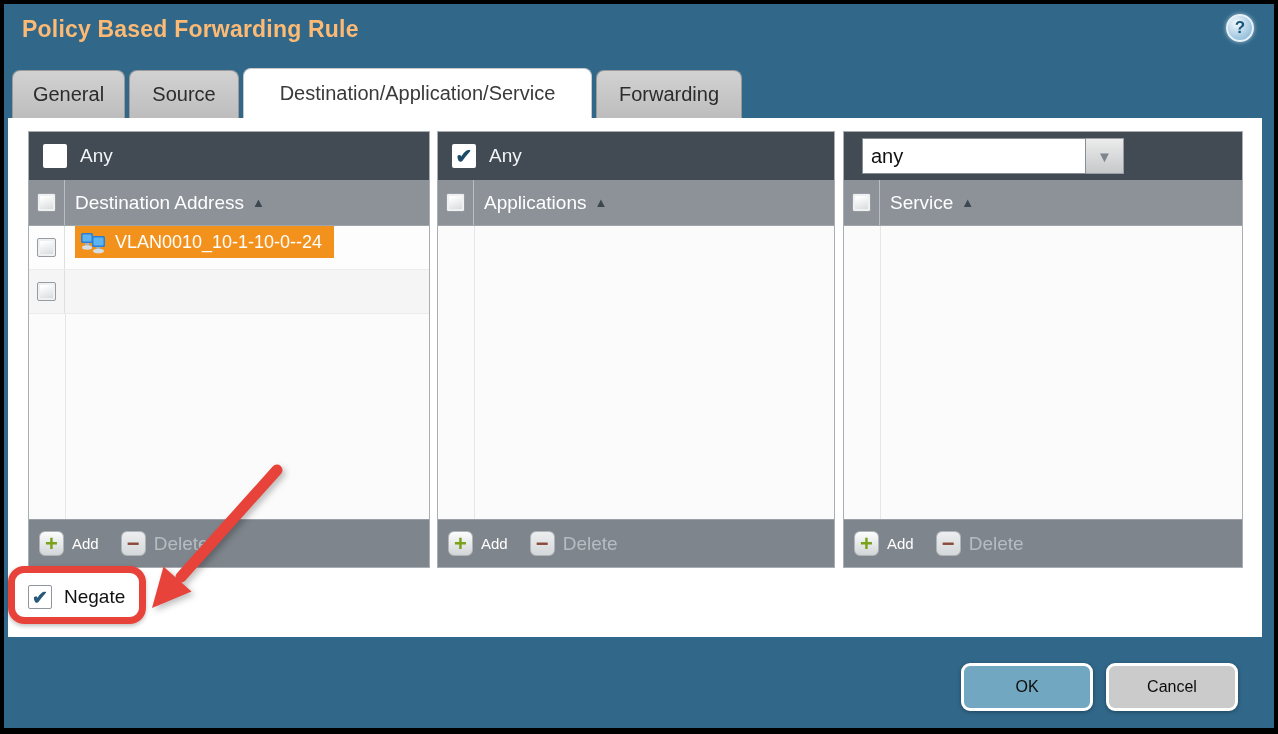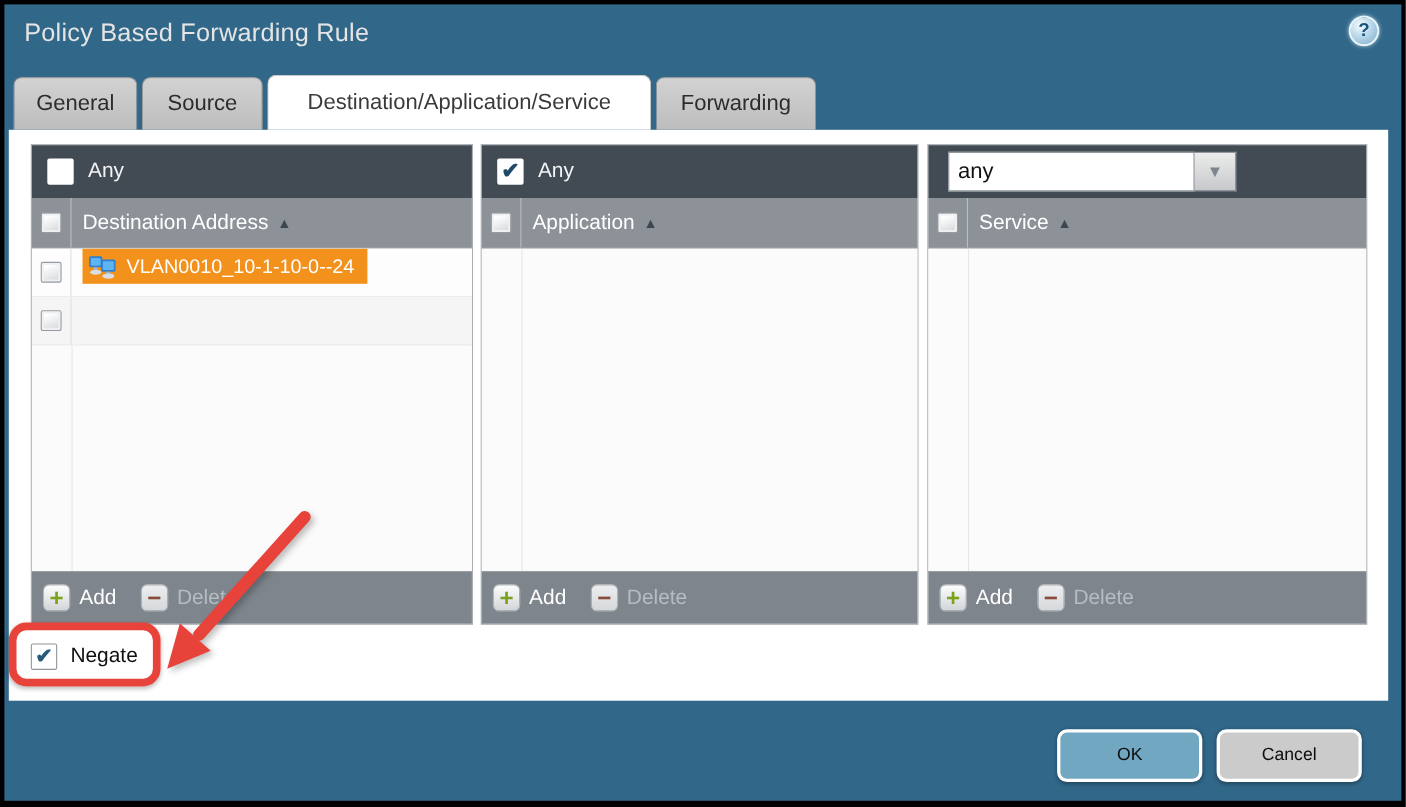--- a/index.html
+++ b/index.html
@@ -1,21 +1,21 @@
 <!DOCTYPE html>
 <html><head>
 <meta charset="utf-8">
 <style>
   * { margin:0; padding:0; box-sizing:border-box; }
   html,body { width:1278px; height:734px; }
   body { font-family:"Liberation Sans", sans-serif; background:#000; position:relative; overflow:hidden; }
 
   .dialog { position:absolute; left:4px; top:4px; width:1270px; height:724px; background:#31688A; }
 
-  .title { position:absolute; left:18px; top:12px; font-size:23px; color:#e5e5e5; letter-spacing:.2px; }
+  .title { position:absolute; left:18px; top:12px; font-size:23px; color:#fdba74; letter-spacing:.2px;font-weight:bold; }
 
   .help { position:absolute; left:1222px; top:10px; width:28px; height:28px; border-radius:50%;
           background:radial-gradient(circle at 35% 30%, #f4fafe, #a8cbe2 60%, #7fb0cf);
           border:2px solid #e6f2fa; box-shadow:0 0 4px rgba(255,255,255,.6);
           display:flex; align-items:center; justify-content:center;
           color:#14557e; font-size:17px; font-weight:bold; cursor:pointer; }
 
   .tabs { position:absolute; left:0; top:64px; width:100%; height:50px; }
   .tab { position:absolute; bottom:0; height:48px; background:linear-gradient(#d2d2d2,#bdbdbd);
          border:1px solid #9a9a9a; border-bottom:none; border-radius:8px 8px 0 0;
@@ -56,21 +56,21 @@
   .chip { margin-left:10px; height:32px; background:#F2921D; color:#fff; font-size:18px;
           display:inline-flex; align-items:center; padding:0 12px 0 5px; gap:7px; cursor:pointer; }
   .neticon { width:28px; height:24px; flex:none; }
 
   .pfoot { height:48px; background:#7e858c; border-top:1px solid #9aa0a5; display:flex; align-items:center; padding-left:10px; gap:22px; flex:none; }
   .footbtn { display:flex; align-items:center; gap:8px; cursor:pointer; }
   .ficon { width:25px; height:25px; border-radius:6px; border:1px solid #aeb4b8;
            display:flex; align-items:center; justify-content:center; font-weight:bold; line-height:1; }
   .ficon-add { background:linear-gradient(#fdfdfd,#d2d5d7); color:#7aa31b; font-size:22px; }
   .ficon-del { background:linear-gradient(#eceef0,#d5d8da); color:#8a4a39; font-size:22px; }
-  .flabel-add { color:#fff; font-size:19px; }
+  .flabel-add { color:#fff; font-size:15px; }
   .flabel-del { color:#b5bcc2; font-size:19px; }
   .footbtn.disabled { cursor:default; }
 
   .combo { display:flex; margin-left:10px; }
   .combo-input { width:224px; height:36px; background:#fff; border:1px solid #878e94;
                  font-size:20px; color:#111; display:flex; align-items:center; padding-left:8px; }
   .combo-btn { width:38px; height:36px; background:linear-gradient(#ececec,#c6c8ca);
                border:1px solid #9aa0a5; border-left:none; display:flex; align-items:center; justify-content:center;
                color:#7e868d; font-size:15px; cursor:pointer; }
 
@@ -174,21 +174,21 @@
       <div class="ph-top">
         <div class="cb-any">
           <span>✔</span>
         </div>
         <span class="any-label">Any</span>
       </div>
       <div class="ph-col">
         <div class="cbcol">
             <div class="cb3d"></div>
           </div>
-        <span class="col-label">Application</span>
+        <span class="col-label">Applications</span>
         <span class="sort">▲</span>
       </div>
       <div class="pbody"></div>
       <div class="pfoot">
         <div class="footbtn">
           <div class="ficon ficon-add">+</div>
           <span class="flabel-add">Add</span>
         </div>
         <div class="footbtn disabled">
           <div class="ficon ficon-del">−</div>

